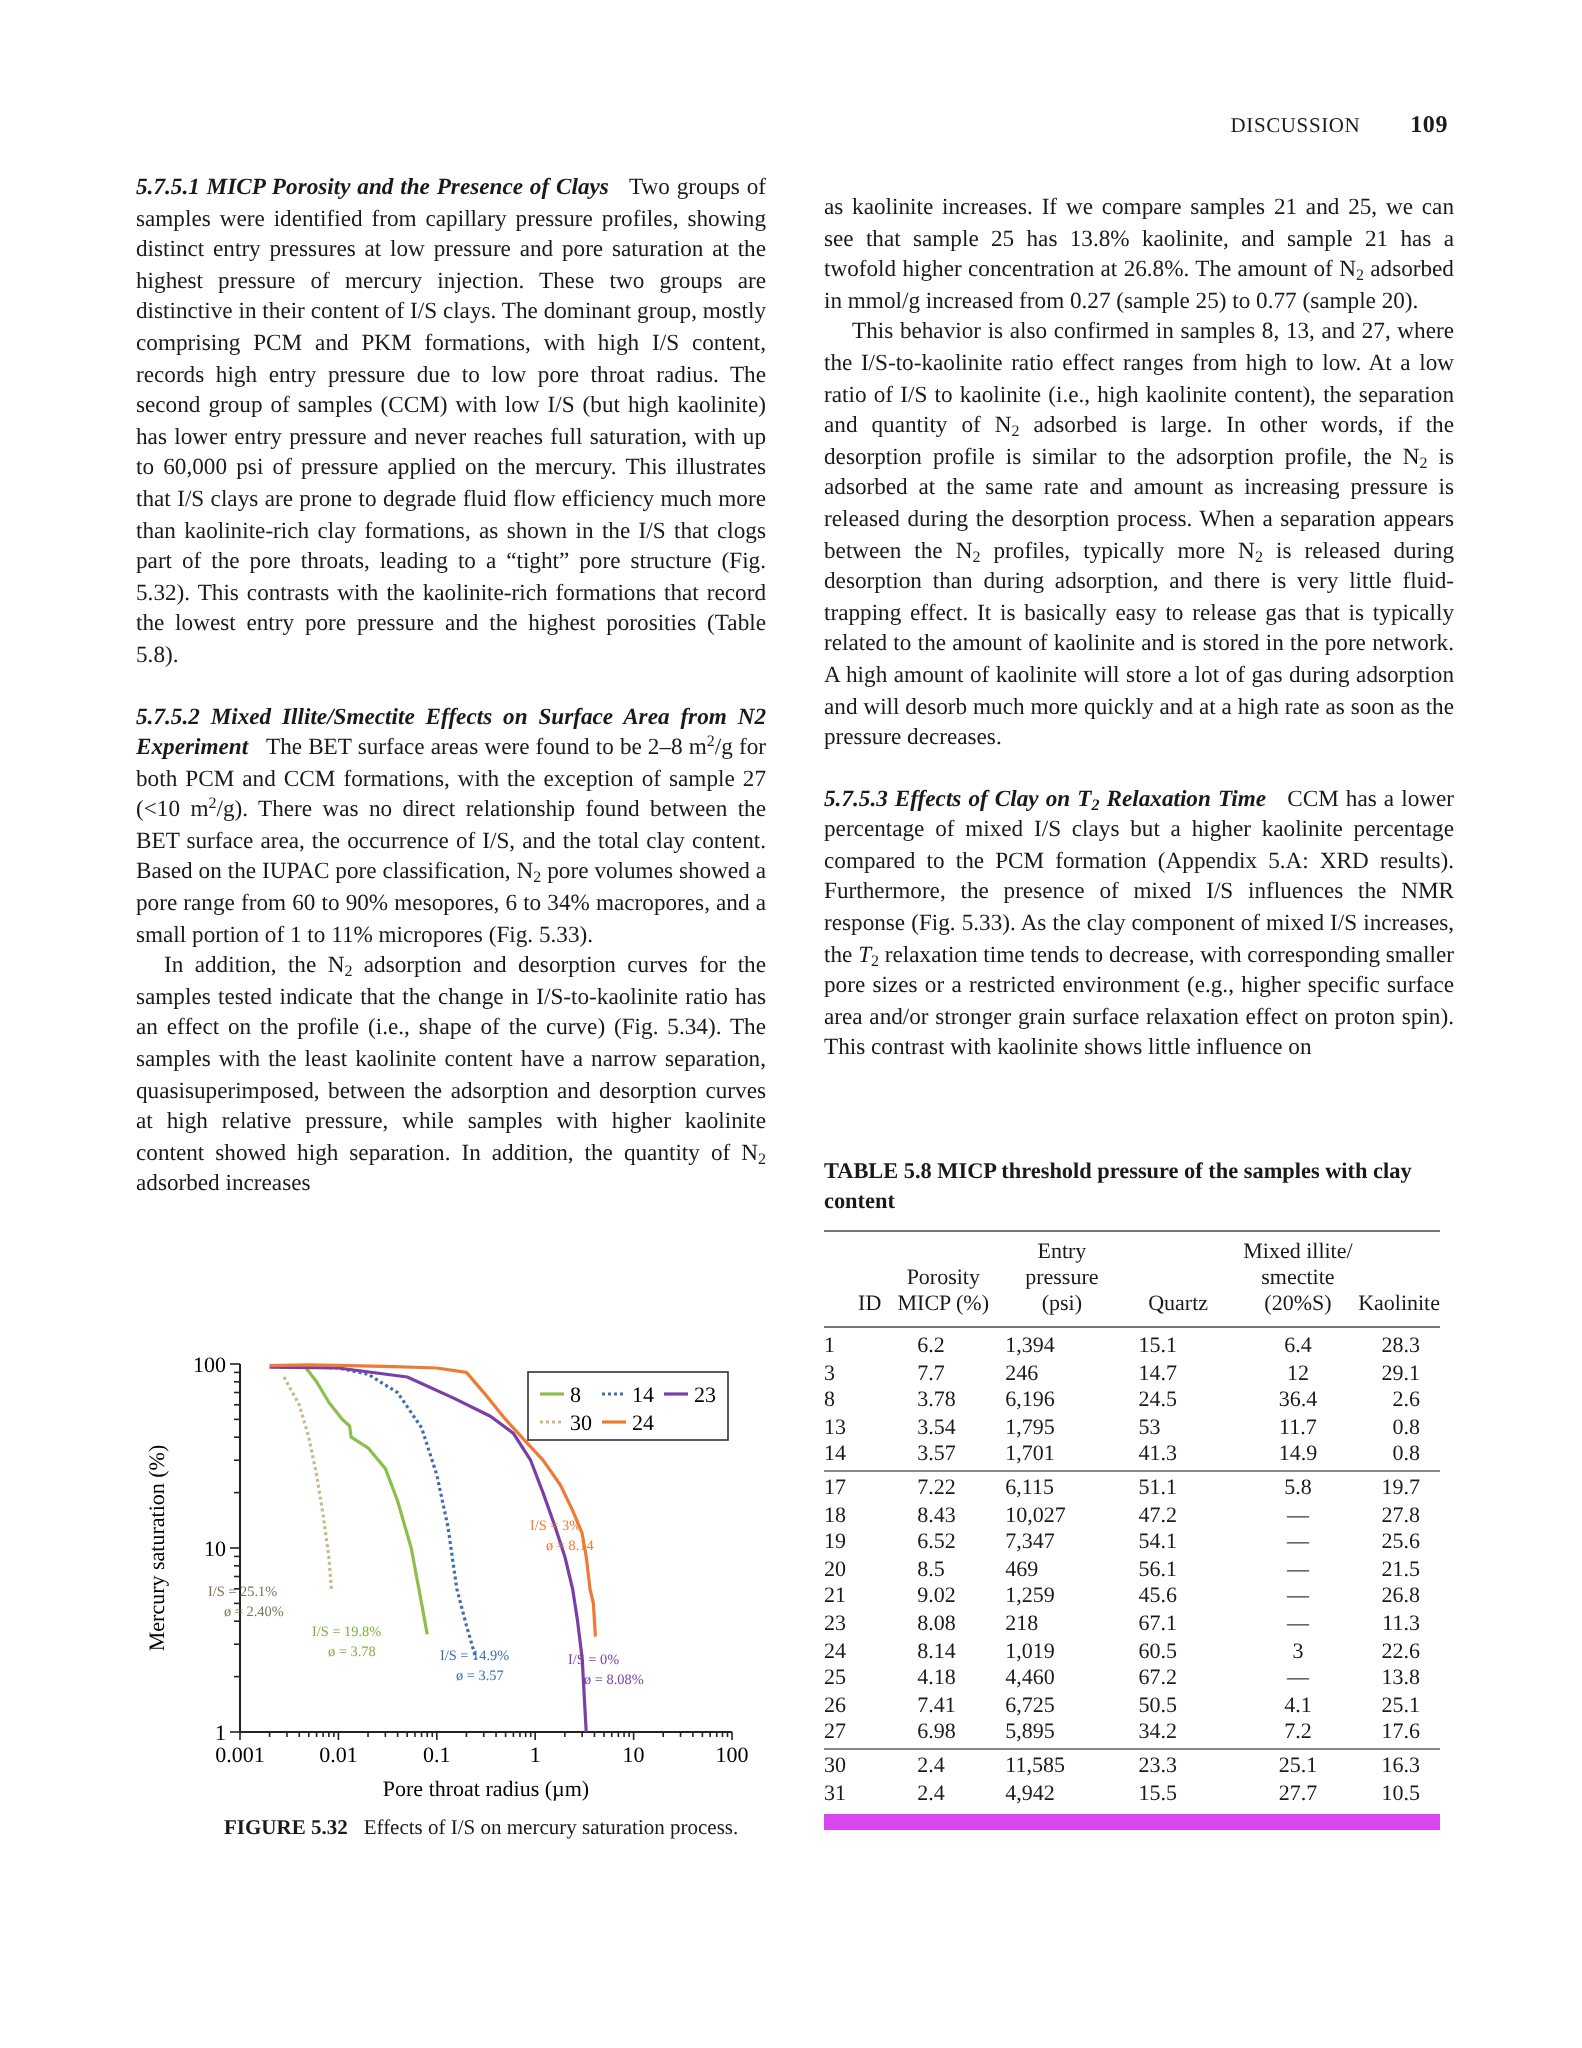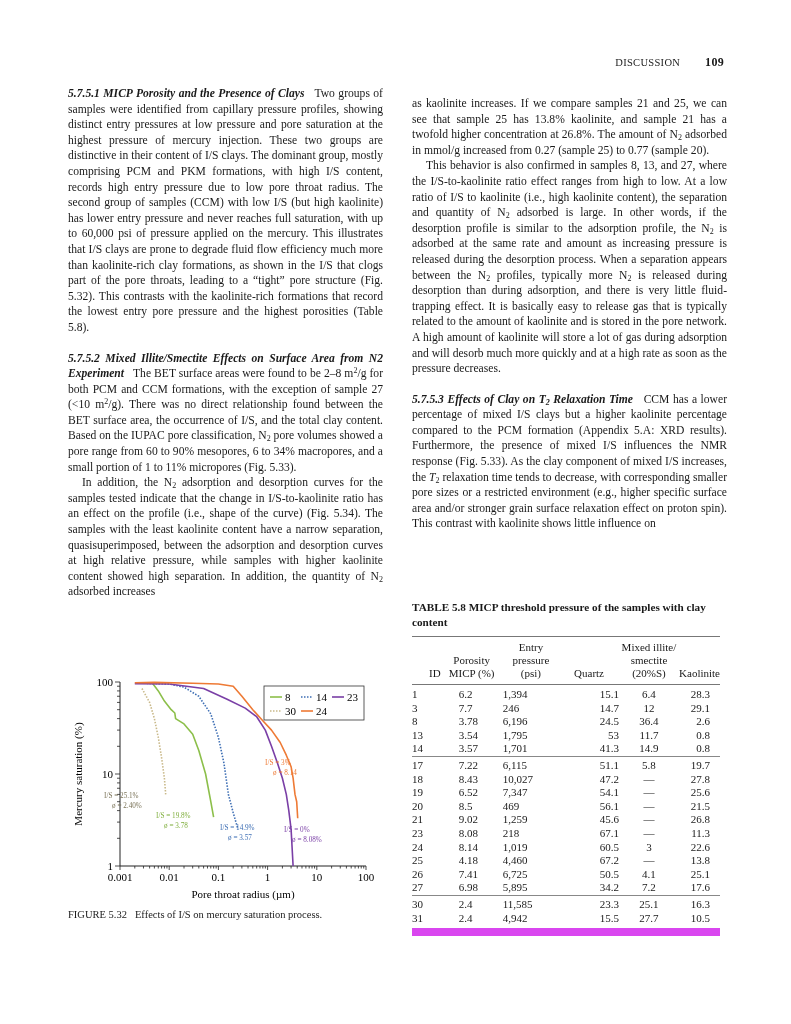--- a/index.html
+++ b/index.html
@@ -11,40 +11,40 @@
   .col { position: absolute; width: 315px; font-size: 11.6px; line-height: 15.6px; text-align: justify; }
   .col-left { left: 68px; top: 86px; }
   .col-right { left: 412px; top: 96px; }
   p { margin: 0; }
   p.indent { text-indent: 14px; }
   .sec-head { font-weight: bold; font-style: italic; }
   .gap { height: 15px; }
   sub { font-size: 8px; line-height: 0; vertical-align: -2px; }
   sup { font-size: 8px; line-height: 0; vertical-align: 4px; }
 
-  .table-wrap { position: absolute; left: 412px; top: 600px; width: 308px; }
+  .table-wrap { position: absolute; left: 412px; top: 579px; width: 308px; }
   .table-title { font-weight: bold; font-size: 11.2px; line-height: 15px; margin-bottom: 6px; }
   table { border-collapse: collapse; width: 100%; font-size: 11px; }
   table thead tr.top td { border-top: 1.5px solid #777; height: 2px; padding: 0; }
   th { font-weight: normal; text-align: center; vertical-align: bottom; line-height: 13px; padding: 2px 0 4px 0; border-bottom: 1px solid #777; }
   th.id { text-align: right; }
   td { line-height: 13.6px; padding: 0; }
   td.c-id { text-align: left; width: 30px; }
   td.c-por { text-align: left; padding-left: 18px; width: 46px; }
   td.c-ent { text-align: left; width: 50px; padding-right: 8px; }
-  td.c-qtz { text-align: right; padding-left: 10px; width: 52px; }
+  td.c-qtz { text-align: left; padding-left: 10px; width: 52px; }
   td.c-mix { text-align: center; width: 62px; }
   td.c-kao { text-align: right; padding-right: 10px; }
   tr.group-start td { border-top: 1.5px solid #888; padding-top: 2px; }
   tr.first-row td { padding-top: 3px; }
   tbody tr.last td { border-bottom: 8px solid #d946ef; padding-bottom: 3px; }
 
   .figure { position: absolute; left: 68px; top: 670px; width: 320px; height: 255px; }
   .fig-caption { position: absolute; left: 68px; top: 909px; font-size: 10.5px; width: 330px; }
-  .fig-caption b { font-weight: normal; margin-right: 8px; }
+  .fig-caption b { font-weight: bold; margin-right: 8px; margin-left: 44px; }
   svg text { font-family: "Liberation Serif", "DejaVu Serif", serif; }
 </style>
 </head>
 <body>
 
 <div class="running-head">
   <span class="sec">DISCUSSION</span>
   <span class="pg">109</span>
 </div>
 

